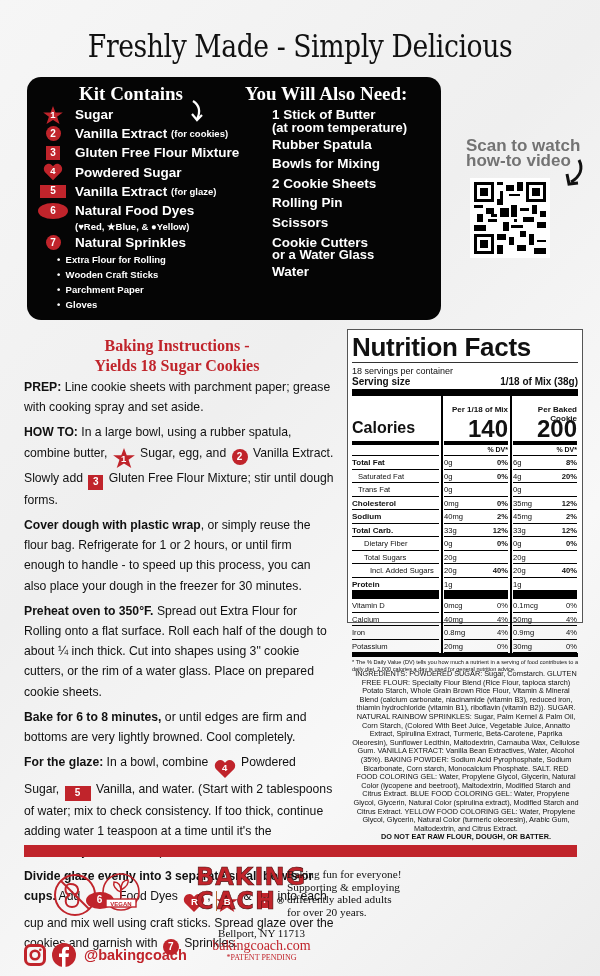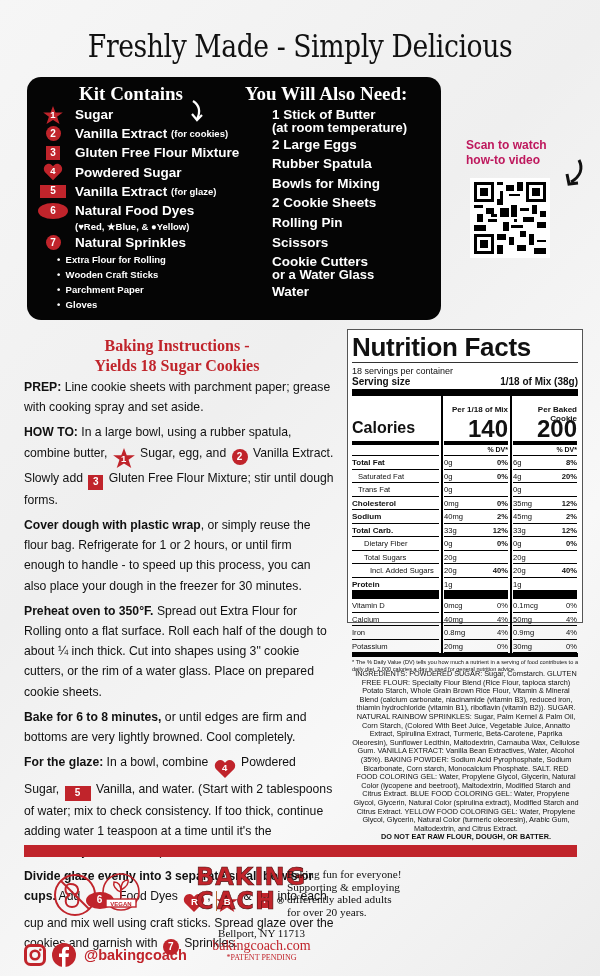--- a/index.html
+++ b/index.html
@@ -46,22 +46,22 @@
   .b-square { width: 14px; height: 14px; }
   .b-rect { width: 26px; height: 13px; }
   .b-oval { width: 30px; height: 16px; border-radius: 50%; }
   .b-star, .b-heart { position: relative; background: none; width: 20px; height: 18px; }
   .b-star svg, .b-heart svg { position: absolute; left: 0; top: 0; width: 100%; height: 100%; }
   .b-star span, .b-heart span { position: relative; z-index: 1; font-size: 9.5px; }
   .b-heart span { margin-top: -2px; }
 
   
   .qr-label {
-    position: absolute; left: 466px; top: 138px; color: #be185d; font-weight: bold;
-    font-size: 12px; line-height: 15px;
+    position: absolute; left: 466px; top: 138px; color: #737373; font-weight: bold;
+    font-size: 17px; line-height: 15px;
   }
   .qr-arrow { position: absolute; left: 563px; top: 158px; width: 22px; height: 30px; }
   .qr { position: absolute; left: 470px; top: 178px; width: 80px; height: 80px; background: #fff; padding: 4px; }
   .qr svg { width: 100%; height: 100%; display: block; }
 
   
   .instr-head {
     position: absolute; left: 24px; top: 336px; width: 306px; text-align: center; color: #c0242b;
     font-family: "Liberation Serif", serif; font-weight: bold; font-size: 16px; line-height: 20px;
   }
@@ -197,21 +197,20 @@
     <div class="kit-bullet">•&nbsp; <span>Extra Flour for Rolling</span></div>
     <div class="kit-bullet">•&nbsp; <span>Wooden Craft Sticks</span></div>
     <div class="kit-bullet">•&nbsp; <span>Parchment Paper</span></div>
     <div class="kit-bullet">•&nbsp; <span>Gloves</span></div>
   </div>
 
   <div class="kit-col right">
     <div class="kit-head">You Will Also Need:</div>
     <div class="need-item">1 Stick of Butter</div>
     <div class="need-sub">(at room temperature)</div>
-    <div class="need-item">2 Large Eggs</div>
     <div class="need-item">Rubber Spatula</div>
     <div class="need-item">Bowls for Mixing</div>
     <div class="need-item">2 Cookie Sheets</div>
     <div class="need-item">Rolling Pin</div>
     <div class="need-item">Scissors</div>
     <div class="need-item">Cookie Cutters</div>
     <div class="need-sub">or a Water Glass</div>
     <div class="need-item">Water</div>
   </div>
 </div>

